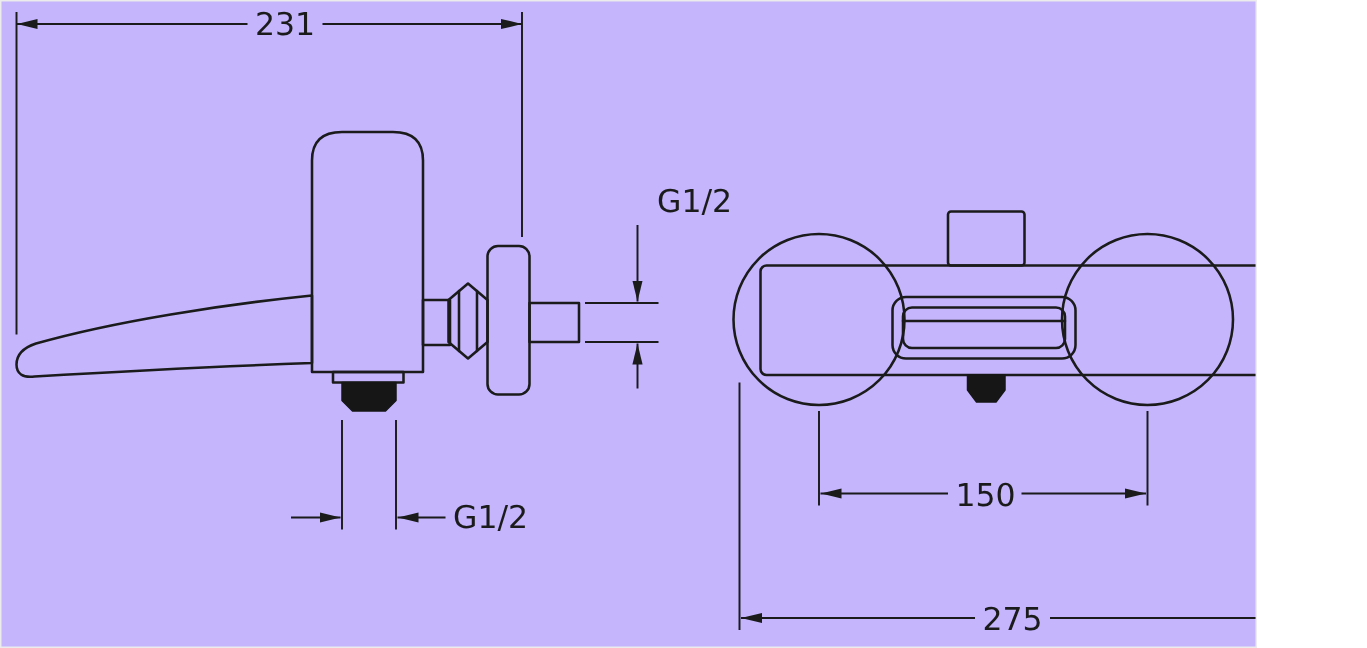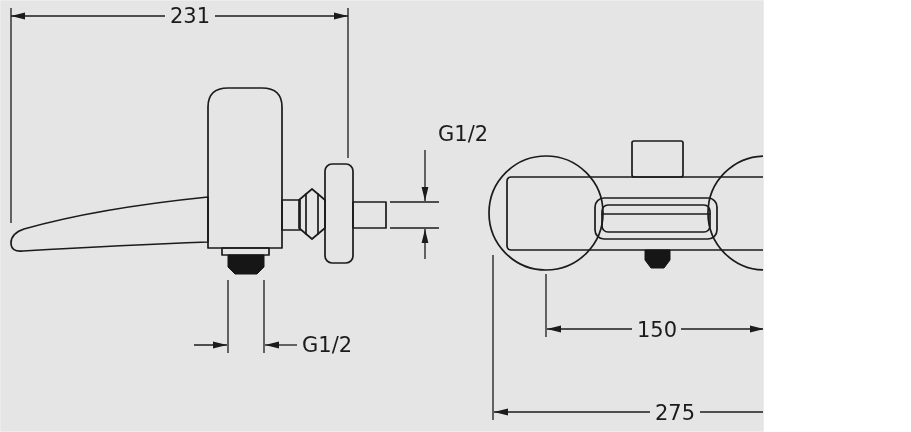--- a/index.html
+++ b/index.html
@@ -3,24 +3,24 @@
 <meta charset="utf-8">
 <style>
   html, body {
     margin: 0;
     padding: 0;
     background: #ffffff;
     font-family: "DejaVu Sans", "Liberation Sans", sans-serif;
   }
   .canvas {
     position: relative;
-    width: 764px;
+    width: 838px;
     height: 432px;
     box-sizing: border-box;
-    background: #e5e5e5;
+    background: #c4b5fd;
     border: 1px solid #ececec;
     overflow: hidden;
   }
   svg { display: block; }
   .outline {
     fill: none;
     stroke: #1b1b1b;
     stroke-width: 1.7;
     stroke-linejoin: round;
     stroke-linecap: round;

